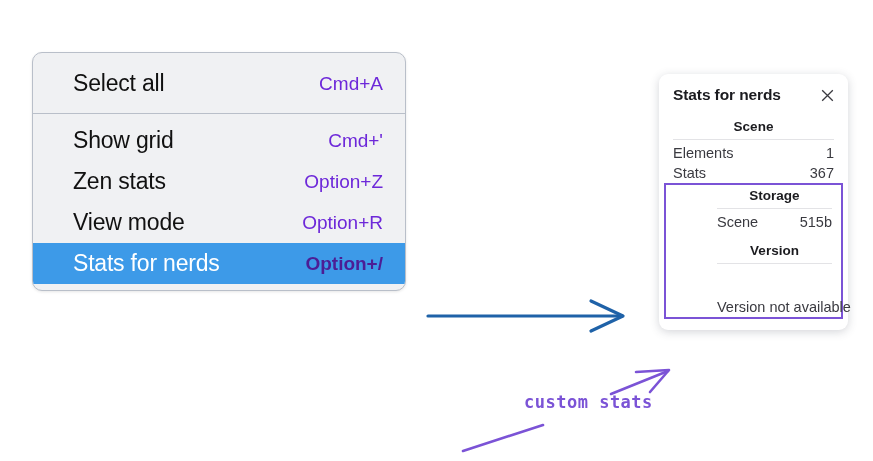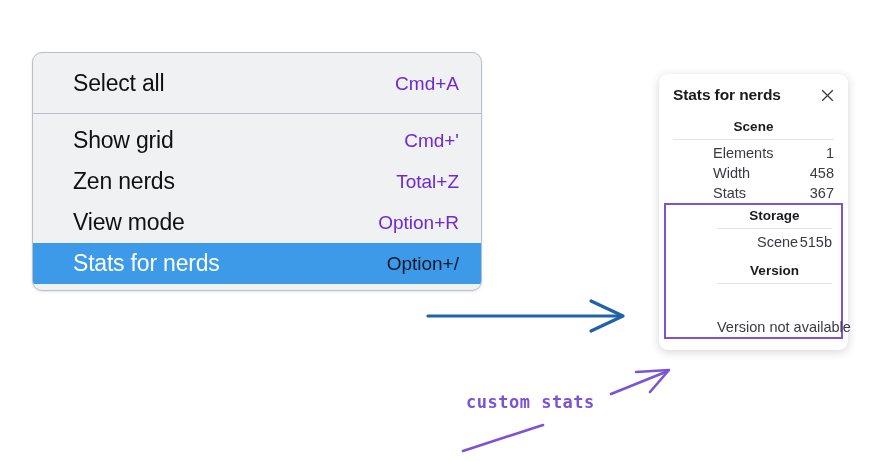--- a/index.html
+++ b/index.html
@@ -13,21 +13,21 @@
     font-family: "Liberation Sans", sans-serif;
     position: relative;
     overflow: hidden;
   }
 
   
   #context-menu {
     position: absolute;
     left: 32px;
     top: 52px;
-    width: 450px;
+    width: 374px;
     background: #f0f1f3;
     border: 1px solid #b9bfc9;
     border-radius: 10px;
     box-sizing: border-box;
     overflow: hidden;
     box-shadow: 0 1px 3px rgba(0,0,0,0.10);
   }
   .menu-group { padding: 6px 0; }
   .menu-group.first { padding: 10px 0 9px 0; }
   .menu-sep {
@@ -50,21 +50,21 @@
     color: #111111;
     letter-spacing: -0.2px;
     white-space: nowrap;
   }
   .menu-item.selected .mi-label { color: #ffffff; }
   .mi-shortcut {
     font-size: 19px;
     color: #6d28d9;
     white-space: nowrap;
   }
-  .menu-item.selected .mi-shortcut { color: #0f172a; }
+  .menu-item.selected .mi-shortcut { color: #4c1d95; font-weight: bold; }
 
   
   #stats-panel {
     position: absolute;
     left: 659px;
     top: 74px;
     width: 189px;
     background: #ffffff;
     border-radius: 9px;
     box-shadow: 0 2px 10px rgba(60,64,80,0.22);
@@ -113,21 +113,20 @@
   }
   .hl-box .sec-rule { margin: 0 9px 3px 9px; }
 
   .stat-row {
     display: flex;
     justify-content: space-between;
     align-items: baseline;
     padding: 2px 14px;
     font-size: 14.5px;
     color: #3a3a40;
-    margin-left: 40px;
   }
   .hl-box .stat-row { padding: 2px 9px; }
   .stat-key { white-space: nowrap; }
   .stat-val { white-space: nowrap; }
   .version-line {
     padding: 3px 14px 2px 14px;
     font-size: 14.5px;
     color: #3a3a40;
     white-space: nowrap;
     margin-top: 32px;
@@ -137,21 +136,21 @@
 
   
   #annotations {
     position: absolute;
     left: 0; top: 0;
     width: 873px; height: 461px;
     pointer-events: none;
   }
   .anno-text {
     position: absolute;
-    left: 466px;
+    left: 524px;
     top: 392px;
     font-family: "DejaVu Sans Mono", monospace;
     font-size: 17px;
     font-weight: bold;
     color: #7b53d6;
     letter-spacing: 0.5px;
     white-space: nowrap;
   }
 </style>
 </head>
@@ -167,22 +166,22 @@
   </div>
 
   <div class="menu-sep"></div>
 
   <div class="menu-group">
     <div class="menu-item">
       <span class="mi-label">Show grid</span>
       <span class="mi-shortcut">Cmd+'</span>
     </div>
     <div class="menu-item">
-      <span class="mi-label">Zen nerds</span>
-      <span class="mi-shortcut">Total+Z</span>
+      <span class="mi-label">Zen stats</span>
+      <span class="mi-shortcut">Option+Z</span>
     </div>
     <div class="menu-item">
       <span class="mi-label">View mode</span>
       <span class="mi-shortcut">Option+R</span>
     </div>
     <div class="menu-item selected">
       <span class="mi-label">Stats for nerds</span>
       <span class="mi-shortcut">Option+/</span>
     </div>
   </div>
@@ -201,24 +200,20 @@
   </div>
 
   <div>
     <div class="sec-title">Scene</div>
     <div class="sec-rule"></div>
     <div class="stat-row">
       <span class="stat-key">Elements</span>
       <span class="stat-val">1</span>
     </div>
     <div class="stat-row">
-      <span class="stat-key">Width</span>
-      <span class="stat-val">458</span>
-    </div>
-    <div class="stat-row">
       <span class="stat-key">Stats</span>
       <span class="stat-val">367</span>
     </div>
   </div>
 
   <div class="hl-box">
 
     <div>
       <div class="sec-title">Storage</div>
       <div class="sec-rule"></div>

